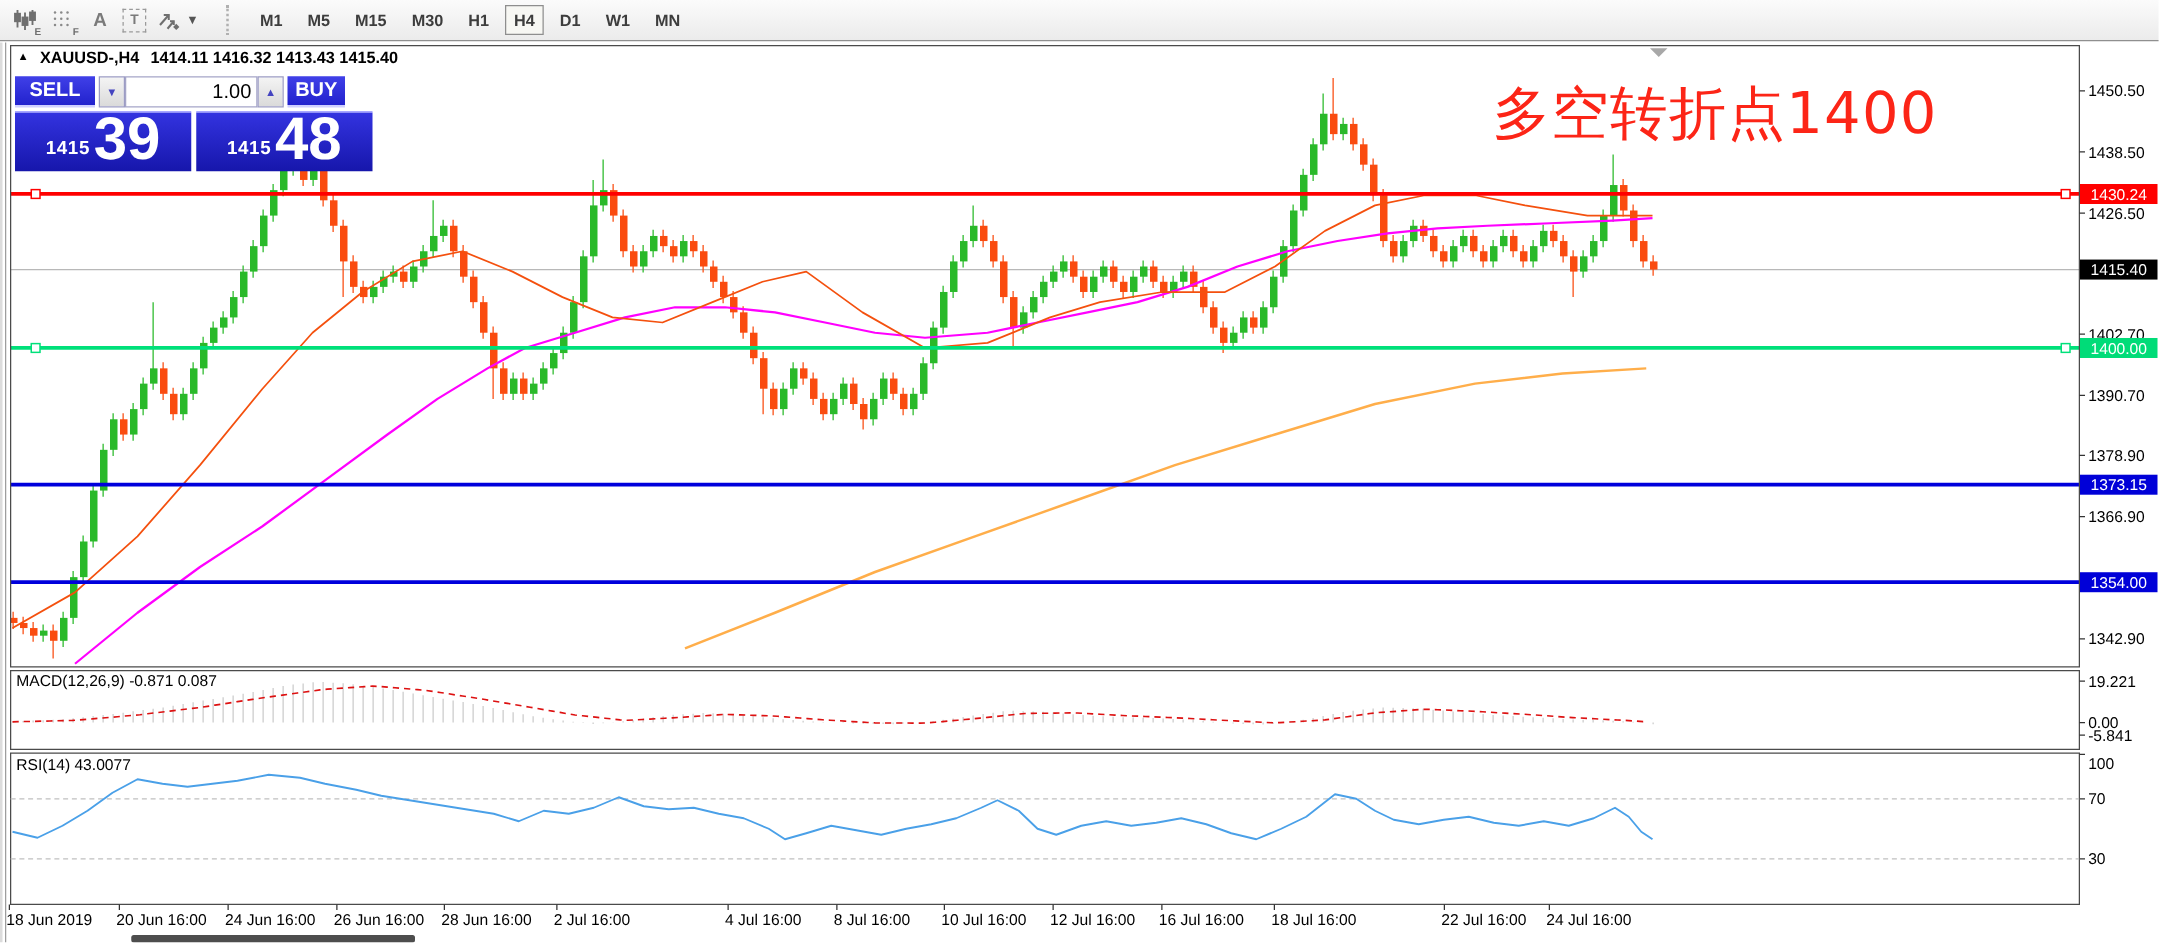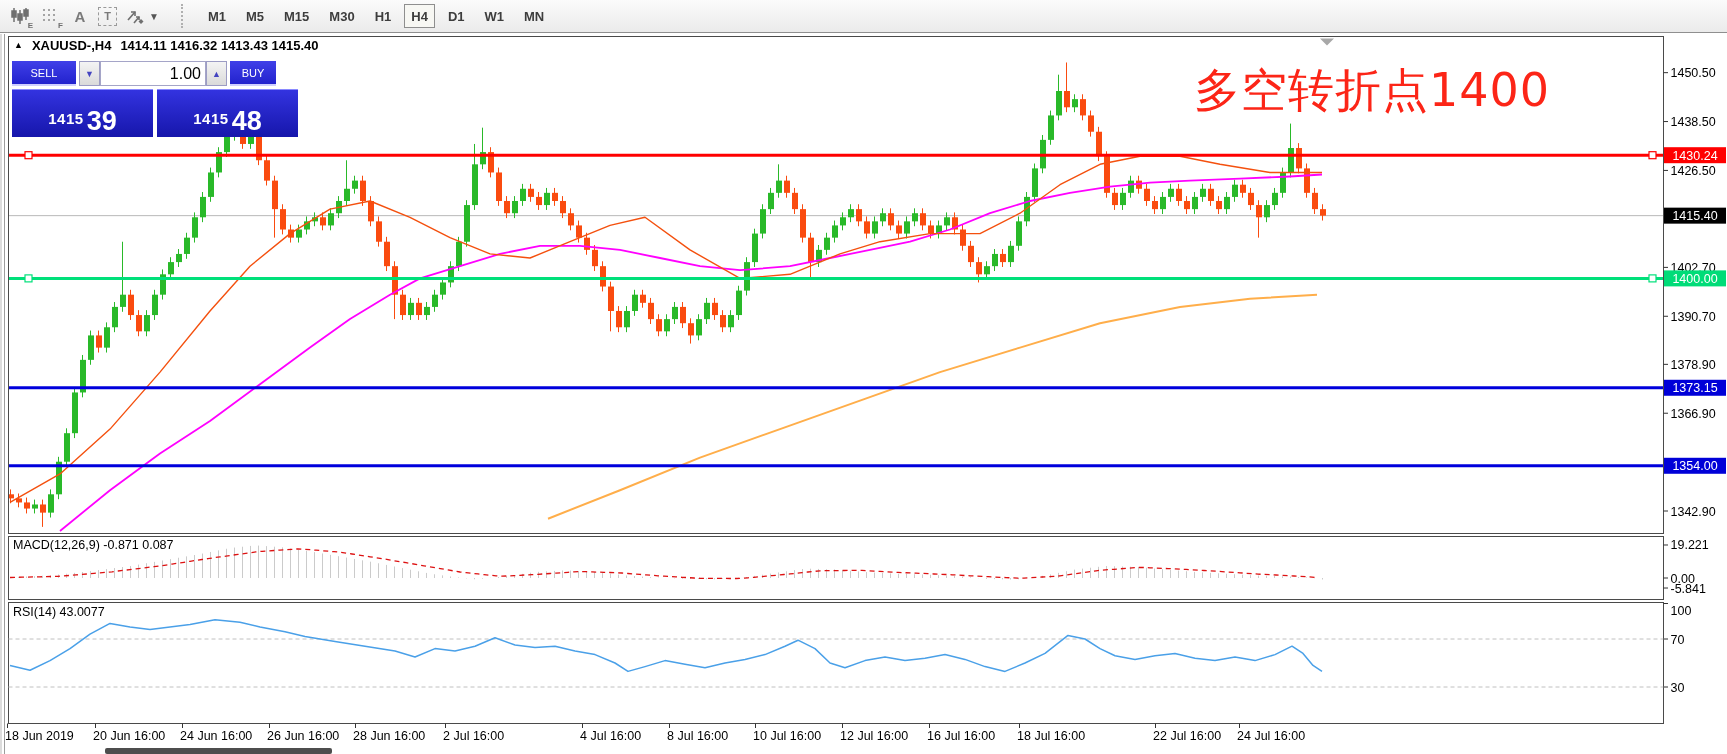--- a/index.html
+++ b/index.html
@@ -26,40 +26,40 @@
   .tf-btn.selected{background:#f7f7f3;border:1px solid #8e8e8e}
   
   .left-frame{position:absolute;left:0;top:34px;width:5px;height:720px;background:#ffffff;
     border-left:2px solid #dcdcdc;border-right:1px solid #9d9d9d;box-sizing:border-box}
   #chart-svg{position:absolute;left:0;top:33px;width:1727px;height:721px;font-family:"Liberation Sans","DejaVu Sans",sans-serif}
   .title-row{position:absolute;left:14px;top:38px;height:15px;display:flex;gap:9px;align-items:center;
     font-size:13px;font-weight:700;color:#000}
   .collapse{font-size:9px;line-height:1}
   
   .trade-panel{position:absolute;left:10px;top:58px;width:288px;height:80px}
-  .tp-btn{position:absolute;background:linear-gradient(#4040e8,#2222cd);color:#fff;font-weight:400;
-    font-size:11px;display:flex;align-items:center;justify-content:center;
+  .tp-btn{position:absolute;background:linear-gradient(#4040e8,#2222cd);color:#fff;font-weight:700;
+    font-size:16px;display:flex;align-items:center;justify-content:center;
     border-bottom:2px solid #cfcfff;box-sizing:border-box;cursor:pointer}
   .sell-btn{left:2px;top:3px;width:64px;height:25px}
   .buy-btn{left:220px;top:3px;width:46px;height:25px}
   .spin{position:absolute;top:3px;width:21px;height:25px;background:linear-gradient(#f4f4f4,#dadada);
     border:1px solid #9c9cc4;color:#4444c0;font-size:9px;display:flex;align-items:center;justify-content:center;
     box-sizing:border-box;cursor:pointer}
   .spin-down{left:69px}
   .spin-up{left:196px}
   .vol-input{position:absolute;left:90px;top:3px;width:106px;height:25px;background:#fff;
     border:1px solid #a5a5c8;box-sizing:border-box;font-size:16px;text-align:right;padding-right:4px;
     font-family:"Liberation Sans",sans-serif}
   .price-box{position:absolute;top:31px;width:141px;height:48px;
     background:linear-gradient(#3333e0,#1616ab);color:#fff;display:flex;align-items:flex-end;
     justify-content:center;padding-bottom:3px;box-sizing:border-box;border-top:1px solid #8a8aff}
   .pb-sell{left:2px}
   .pb-buy{left:147px}
   .pb-small{font-size:15px;font-weight:700;margin:0 3px 7px 0;letter-spacing:0.5px}
-  .pb-big{font-size:27px;font-weight:600;line-height:0.92}
+  .pb-big{font-size:48px;font-weight:600;line-height:0.92}
   
   .annotation{position:absolute;left:1194px;top:60px;font-size:46px;font-weight:400;
     letter-spacing:1px;color:#fc2517;font-family:"DejaVu Sans",sans-serif;white-space:nowrap}
   
   .hotspot{position:absolute;background:transparent}
   .bottom-bar{position:absolute;left:105px;top:748px;width:227px;height:6px;background:#4d4d4d;border-radius:2px}
 </style>
 </head>
 <body>
 

